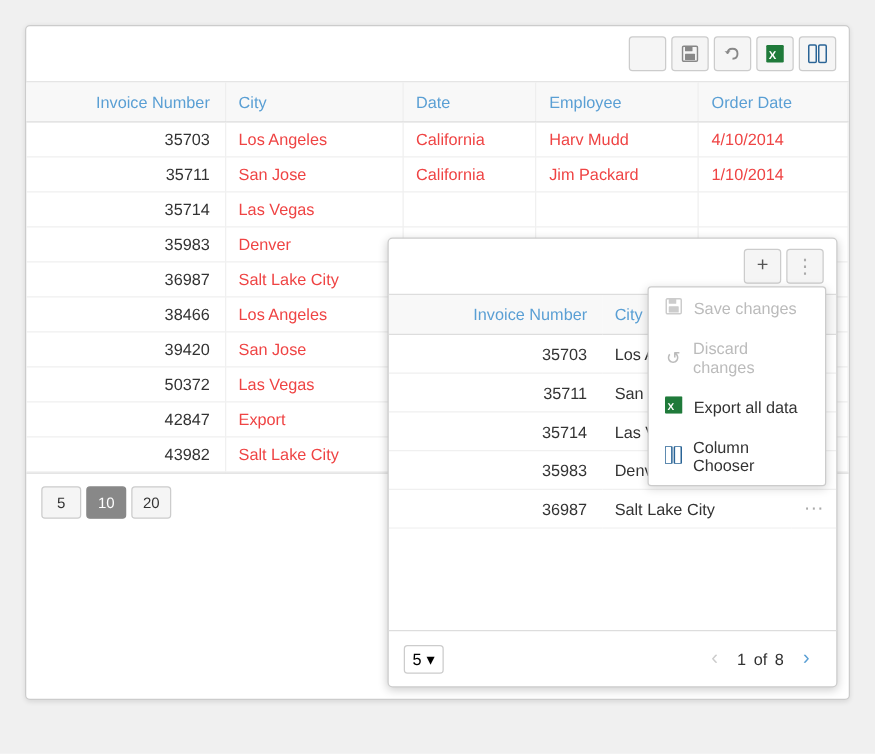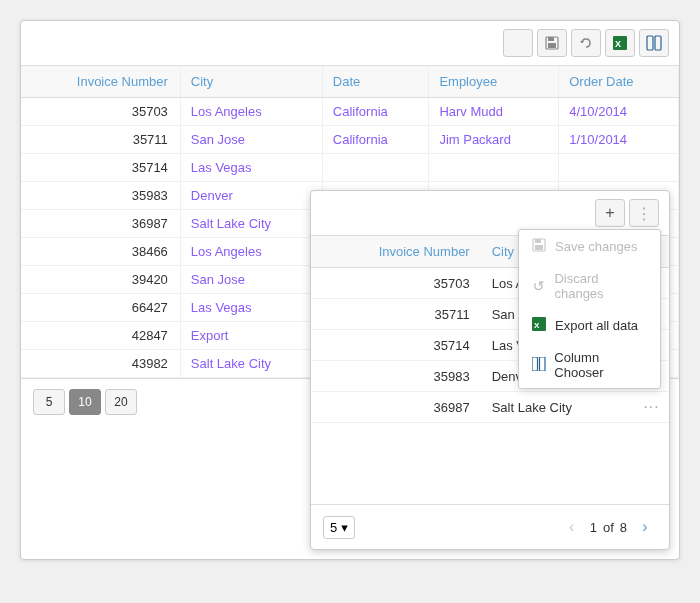--- a/index.html
+++ b/index.html
@@ -73,21 +73,21 @@
       font-size: 13px;
     }
     .data-table th:first-child {
       text-align: right;
       padding-right: 12px;
     }
     .data-table td {
       padding: 6px 10px;
       border-bottom: 1px solid #f0f0f0;
       border-right: 1px solid #f0f0f0;
-      color: #8b5cf6;
+      color: #ef4444;
     }
     .data-table td:first-child {
       text-align: right;
       padding-right: 12px;
       color: #333;
     }
     .california { color: #5a9fd4; }
     .employee-link { color: #5a9fd4; }
     .date-col { color: #333; }
 
@@ -342,21 +342,21 @@
     <td class="date-col"></td>
   </tr>
         <tr>
     <td>39420</td>
     <td>San Jose</td>
     <td class=""></td>
     <td class=""></td>
     <td class="date-col"></td>
   </tr>
         <tr>
-    <td>66427</td>
+    <td>50372</td>
     <td>Las Vegas</td>
     <td class=""></td>
     <td class=""></td>
     <td class="date-col"></td>
   </tr>
         <tr>
     <td>42847</td>
     <td>Export</td>
     <td class=""></td>
     <td class=""></td>

